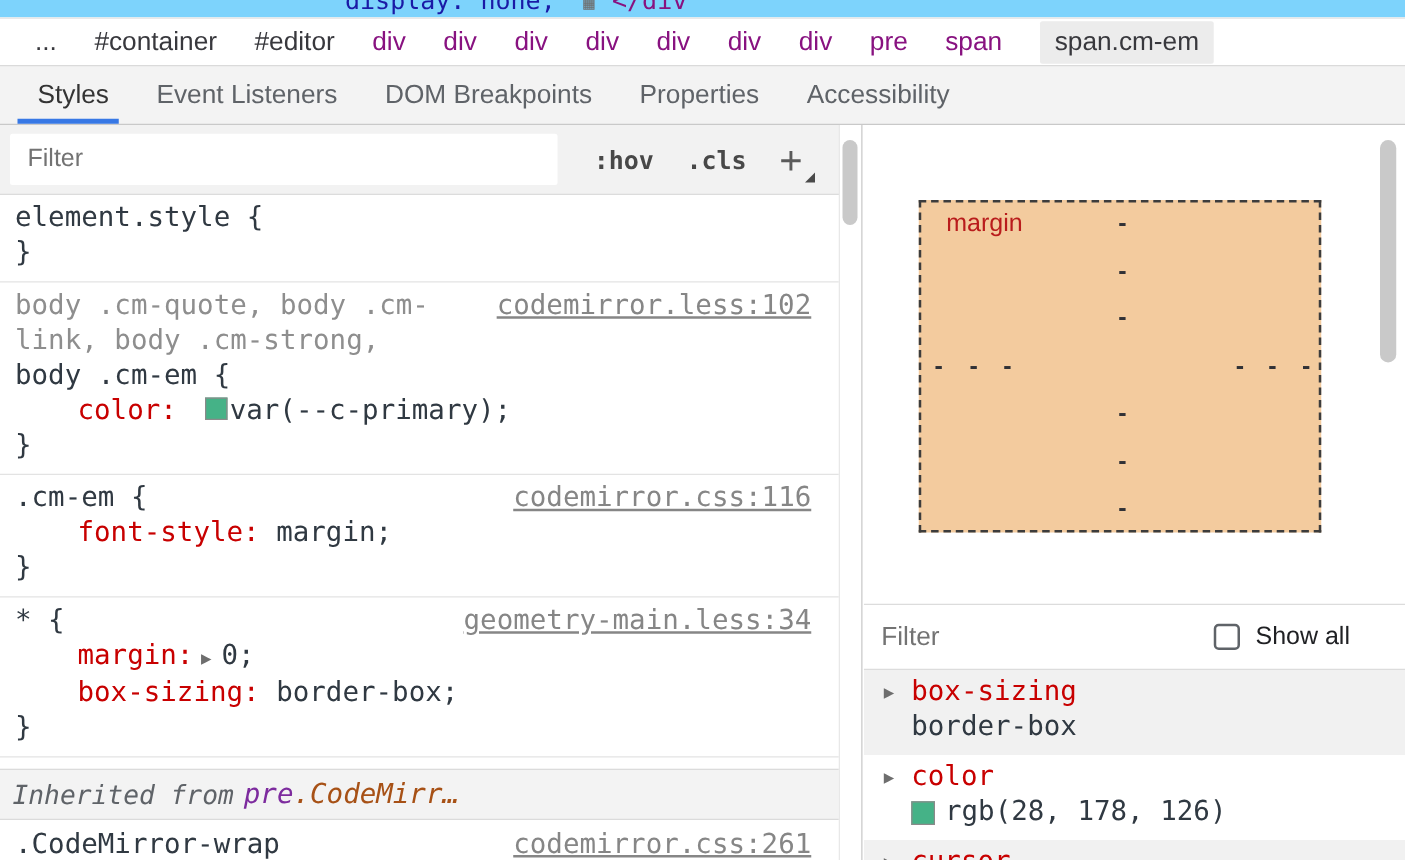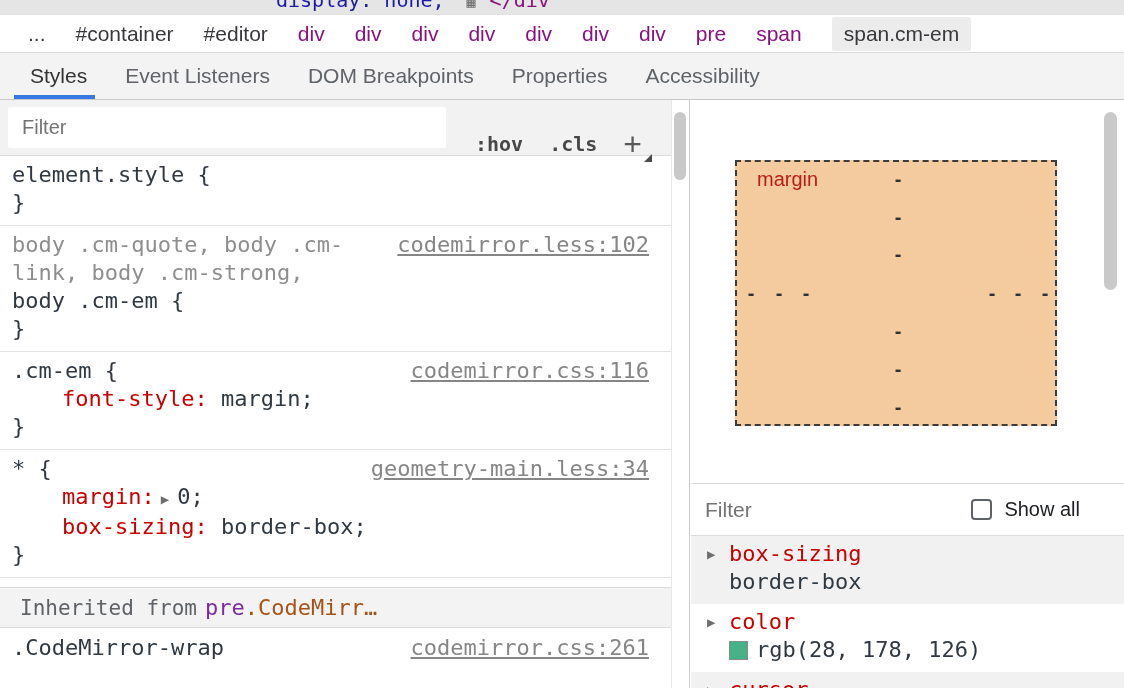--- a/index.html
+++ b/index.html
@@ -1,20 +1,20 @@
 <!DOCTYPE html>
 <html><head>
 <meta charset="utf-8">
 <style>
   html,body{margin:0;padding:0;background:#fff;}
   body{width:1124px;height:688px;overflow:hidden;font-family:"Liberation Sans",sans-serif;}
   .root{position:relative;width:1124px;height:688px;background:#fff;overflow:hidden;}
 
   
-  .sliver{position:absolute;left:0;top:0;width:1124px;height:14px;overflow:hidden;background:#e5e5e5;}
+  .sliver{position:absolute;left:0;top:0;width:1124px;height:14px;overflow:hidden;background:#7dd3fc;}
   .sliver-line{position:absolute;left:276px;top:-11px;font-family:"DejaVu Sans Mono","Liberation Mono",monospace;font-size:20px;line-height:22px;white-space:nowrap;}
   .sv-blue{color:#1a1aa6;}
   .sv-icon{color:#6e6e6e;font-size:15px;margin:0 14px 0 22px;}
   .sv-purple{color:#881280;}
 
   
   .crumbs{position:absolute;left:0;top:14px;width:1124px;height:38px;background:#fff;border-top:1px solid #e2e2e2;display:flex;align-items:center;padding-left:28px;box-sizing:border-box;column-gap:30px;font-size:21px;color:#38383d;white-space:nowrap;}
   .crumb{cursor:default;}
   .crumb.node{color:#881280;}
   .crumb.selected{background:#ececec;color:#38383d;padding:5px 12px;border-radius:2px;}
@@ -23,39 +23,39 @@
   .tabbar{position:absolute;left:0;top:52px;width:1124px;height:48px;background:#f3f3f3;border-top:1px solid #dadada;border-bottom:1px solid #c9c9c9;box-sizing:border-box;display:flex;align-items:center;padding-left:30px;column-gap:38px;font-size:21px;color:#5f6368;}
   .tab{position:relative;height:100%;display:flex;align-items:center;}
   .tab.active{color:#333;}
   .tab.active::after{content:"";position:absolute;left:-16px;right:-8px;bottom:0;height:4px;background:#3778e5;}
 
   
   .styles-pane{position:absolute;left:0;top:100px;width:690px;bottom:0;background:#fff;border-right:1px solid #c9c9c9;box-sizing:border-box;overflow:hidden;}
   .filterbar{position:absolute;left:0;top:0;width:672px;height:56px;background:#f2f2f2;border-bottom:1px solid #dcdcdc;box-sizing:border-box;}
   .filter-input{position:absolute;left:8px;top:7px;width:438px;height:41px;background:#fff;border-radius:2px;display:flex;align-items:center;padding-left:14px;box-sizing:border-box;}
   .ph{color:#737373;font-size:20px;}
-  .toggles{position:absolute;right:22px;top:16px;height:56px;display:flex;align-items:center;column-gap:26px;justify-content:space-between;}
+  .toggles{position:absolute;right:22px;top:0;height:56px;display:flex;align-items:center;column-gap:26px;justify-content:space-between;}
   .tg{font-family:"DejaVu Sans Mono","Liberation Mono",monospace;font-size:20px;font-weight:600;color:#484848;}
   .plus{position:relative;font-size:32px;font-weight:200;color:#5a5a5a;line-height:20px;padding-right:8px;}
   .plus .corner{position:absolute;right:-2px;bottom:-8px;width:0;height:0;border-left:8px solid transparent;border-bottom:8px solid #4a4a4a;}
 
   .sections{position:absolute;left:0;top:56px;right:18px;bottom:0;font-family:"DejaVu Sans Mono","Liberation Mono",monospace;font-size:22px;line-height:28px;color:#303942;}
   .rule{padding:5px 22px 8px 12px;border-bottom:1px solid #e3e3e3;overflow:hidden;}
   .rule .src{float:right;color:#868686;text-decoration:underline;cursor:pointer;}
   .selline{white-space:pre;}
   .sel{color:#303942;}
   .sel.muted{color:#8e8e8e;}
   .decl{padding-left:50px;white-space:pre;}
   .pname{color:#c80000;}
   .pval{color:#303942;}
   .swatch{display:inline-block;width:16px;height:16px;background:#45b287;border:1px solid #8a8a8a;vertical-align:-1px;margin:0 2px 0 9px;}
   .exp{color:#6e6e6e;font-size:14px;margin:0 8px 0 6px;}
   .close{white-space:pre;}
 
-  .inherited{margin-top:9px;height:41px;background:#f3f3f3;border-top:1px solid #dbdbdb;border-bottom:1px solid #dbdbdb;box-sizing:border-box;display:flex;align-items:center;padding-left:20px;font-size:21px;color:#5f6368;}
+  .inherited{margin-top:9px;height:41px;background:#f3f3f3;border-top:1px solid #dbdbdb;border-bottom:1px solid #dbdbdb;box-sizing:border-box;display:flex;align-items:center;padding-left:10px;font-size:21px;color:#5f6368;font-style:italic;}
   .inh-node{font-family:"DejaVu Sans Mono","Liberation Mono",monospace;font-size:22px;margin-left:8px;cursor:pointer;}
   .inh-tag{color:#7d2b9e;}
   .inh-class{color:#a75116;}
   .rule.partial{border-bottom:none;padding-top:6px;}
 
   .lgutter{position:absolute;right:17px;top:0;bottom:0;width:1px;background:#e8e8e8;}
   .lthumb{position:absolute;right:3px;top:12px;width:12px;height:68px;background:#c9c9c9;border-radius:6px;}
 
   
   .computed-pane{position:absolute;left:691px;top:100px;right:0;bottom:0;background:#fff;overflow:hidden;}
@@ -137,20 +137,21 @@
       <div id="rules">
           <div class="rule">
             <div class="selline"><span class="sel">element.style {</span></div>
             <div class="close">}</div>
           </div>
           <div class="rule">
             <span class="src">codemirror.less:102</span>
             <div class="selline"><span class="sel muted">body .cm-quote, body .cm-</span></div>
             <div class="selline"><span class="sel muted">link, body .cm-strong,</span></div>
             <div class="selline"><span class="sel">body .cm-em</span><span class="sel"> {</span></div>
+            <div class="decl"><span class="pname">color:</span> <span class="swatch" style="background: rgb(69, 178, 135);"></span><span class="pval">var(--c-primary);</span></div>
             <div class="close">}</div>
           </div>
           <div class="rule">
             <span class="src">codemirror.css:116</span>
             <div class="selline"><span class="sel">.cm-em</span><span class="sel"> {</span></div>
             <div class="decl"><span class="pname">font-style:</span> <span class="pval">margin;</span></div>
             <div class="close">}</div>
           </div>
           <div class="rule">
             <span class="src">geometry-main.less:34</span>

